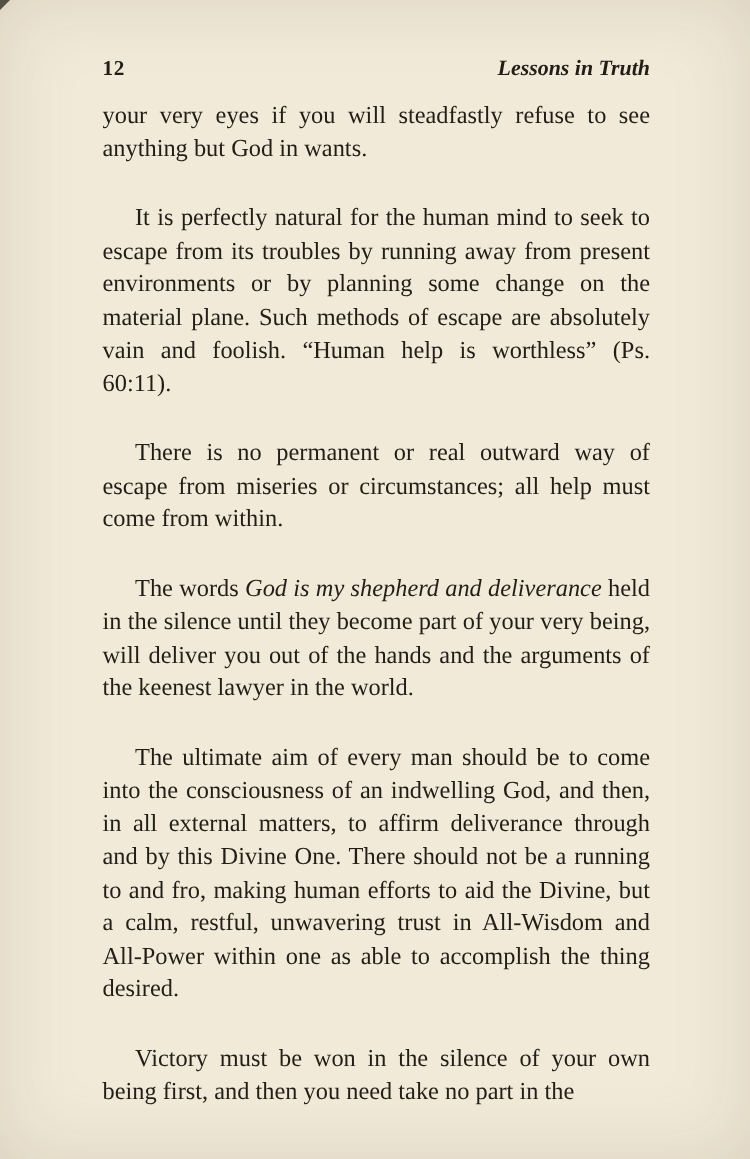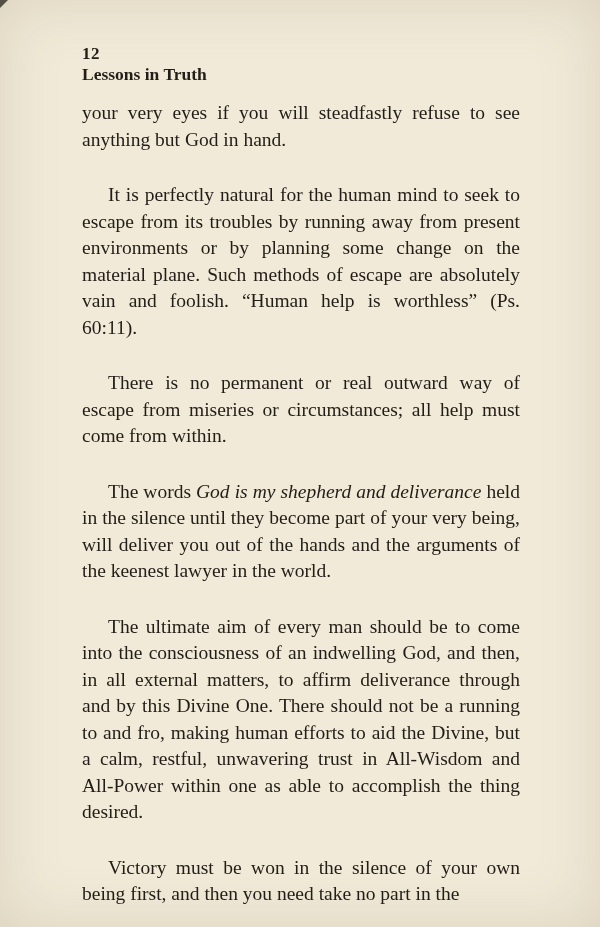--- a/index.html
+++ b/index.html
@@ -32,29 +32,29 @@
   }
   .page {
     position: relative;
     padding: 44px 80px 0 82px;
   }
   .header {
     display: flex;
     justify-content: space-between;
     align-items: baseline;
     margin-bottom: 15px;
-    flex-direction: column;
   }
   .page-num {
     font-weight: bold;
     font-size: 17px;
     letter-spacing: 0.5px;
   }
   .running-title {
     font-weight: bold;
+    font-style: italic;
     font-size: 17.5px;
     text-align: right;
   }
   .body-text {
     font-size: 19.5px;
     line-height: 26.5px;
     text-align: justify;
     text-justify: inter-word;
   }
   .para {
@@ -73,20 +73,20 @@
 
 <div class="scan-vignette"></div>
 <div class="corner-artifact"></div>
 
 <div class="page">
   <div class="header">
     <span class="page-num">12</span>
     <span class="running-title">Lessons in Truth</span>
   </div>
   <div class="body-text">
-      <p class="para"><span>your very eyes if you will steadfastly refuse to see anything but God in hand.</span></p>
+      <p class="para"><span>your very eyes if you will steadfastly refuse to see anything but God in wants.</span></p>
       <p class="para indent"><span>It is perfectly natural for the human mind to seek to escape from its troubles by running away from present environments or by planning some change on the material plane. Such methods of escape are absolutely vain and foolish. “Human help is worthless” (Ps. 60:11).</span></p>
       <p class="para indent"><span>There is no permanent or real outward way of escape from miseries or circumstances; all help must come from within.</span></p>
       <p class="para indent"><span>The words </span><span class="italic">God is my shepherd and deliverance</span><span> held in the silence until they become part of your very being, will deliver you out of the hands and the arguments of the keenest lawyer in the world.</span></p>
       <p class="para indent"><span>The ultimate aim of every man should be to come into the consciousness of an indwelling God, and then, in all external matters, to affirm deliverance through and by this Divine One. There should not be a running to and fro, making human efforts to aid the Divine, but a calm, restful, unwavering trust in All-Wisdom and All-Power within one as able to accomplish the thing desired.</span></p>
       <p class="para indent"><span>Victory must be won in the silence of your own being first, and then you need take no part in the</span></p>
     </div>
 </div>
 
 </body></html>

